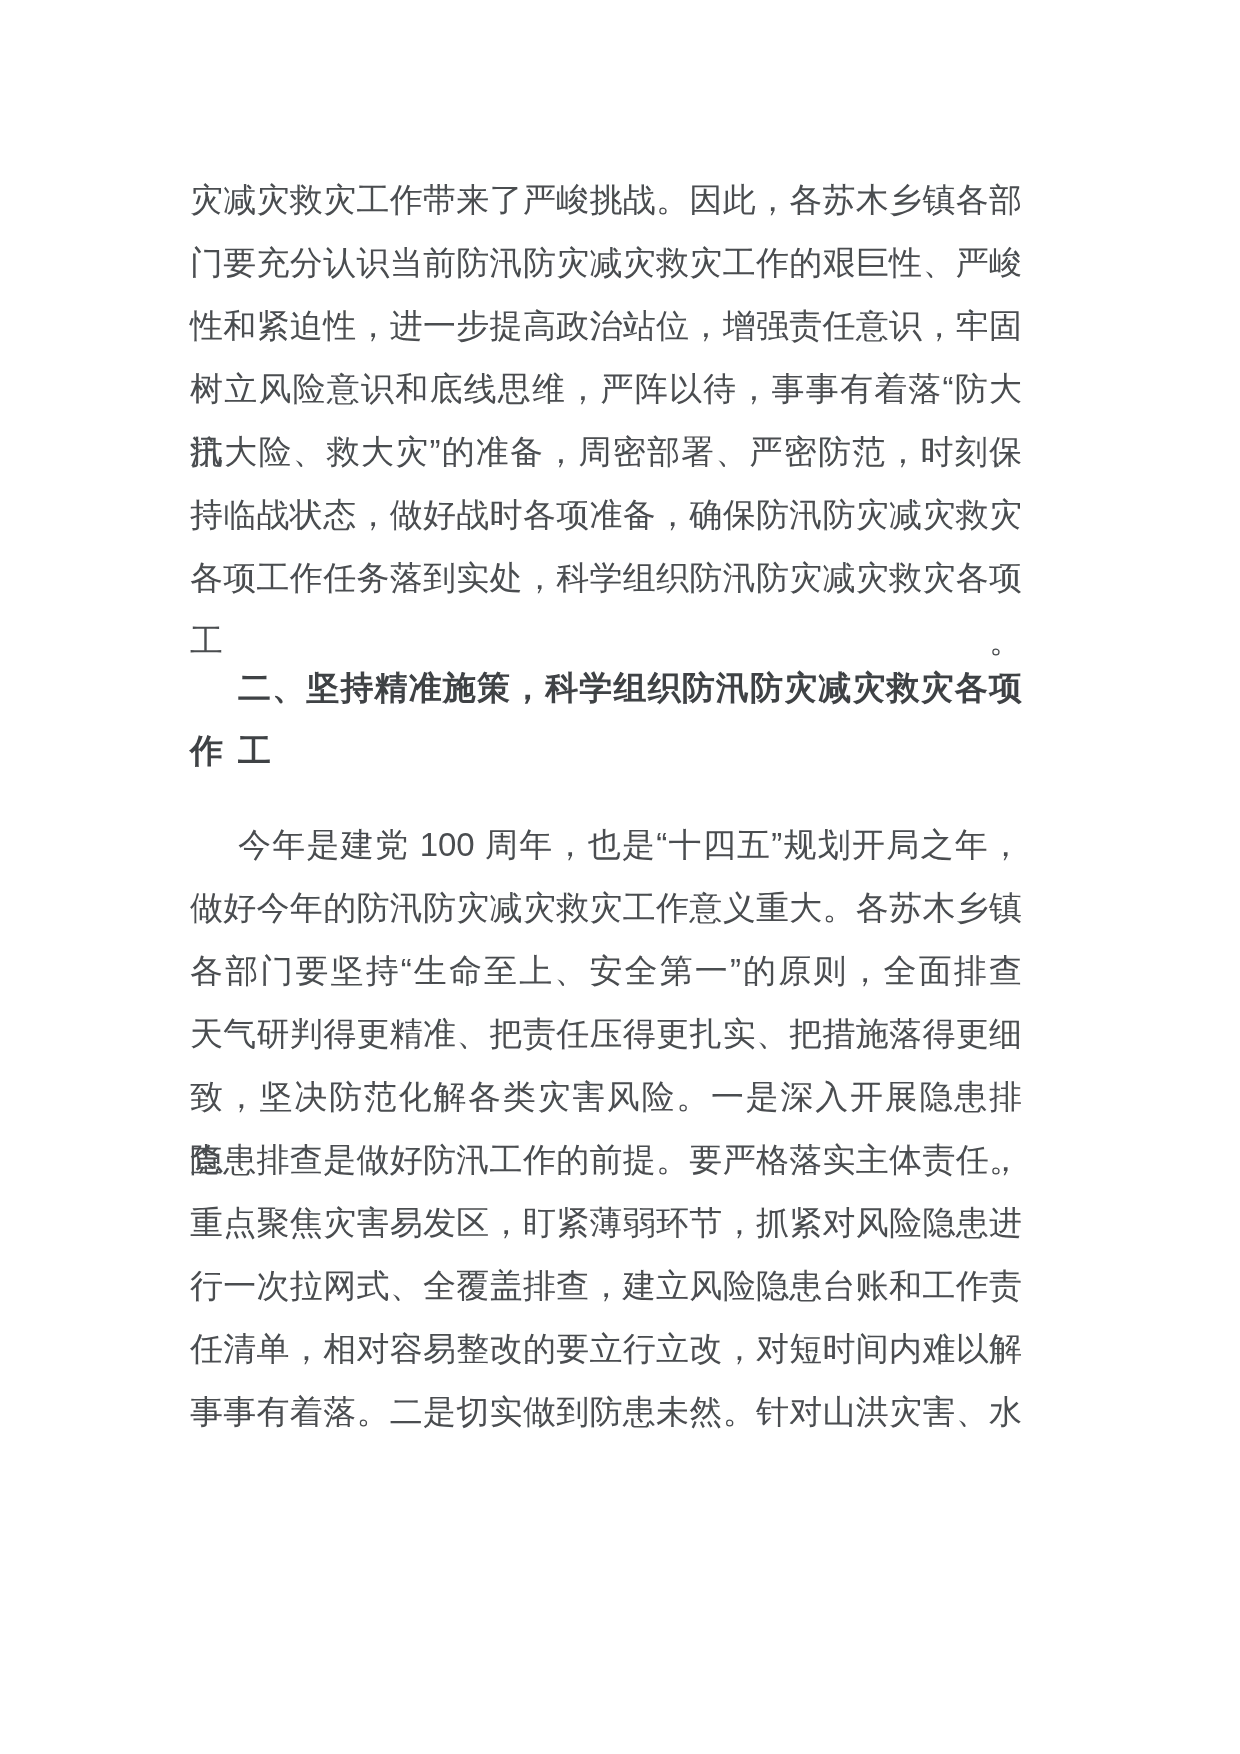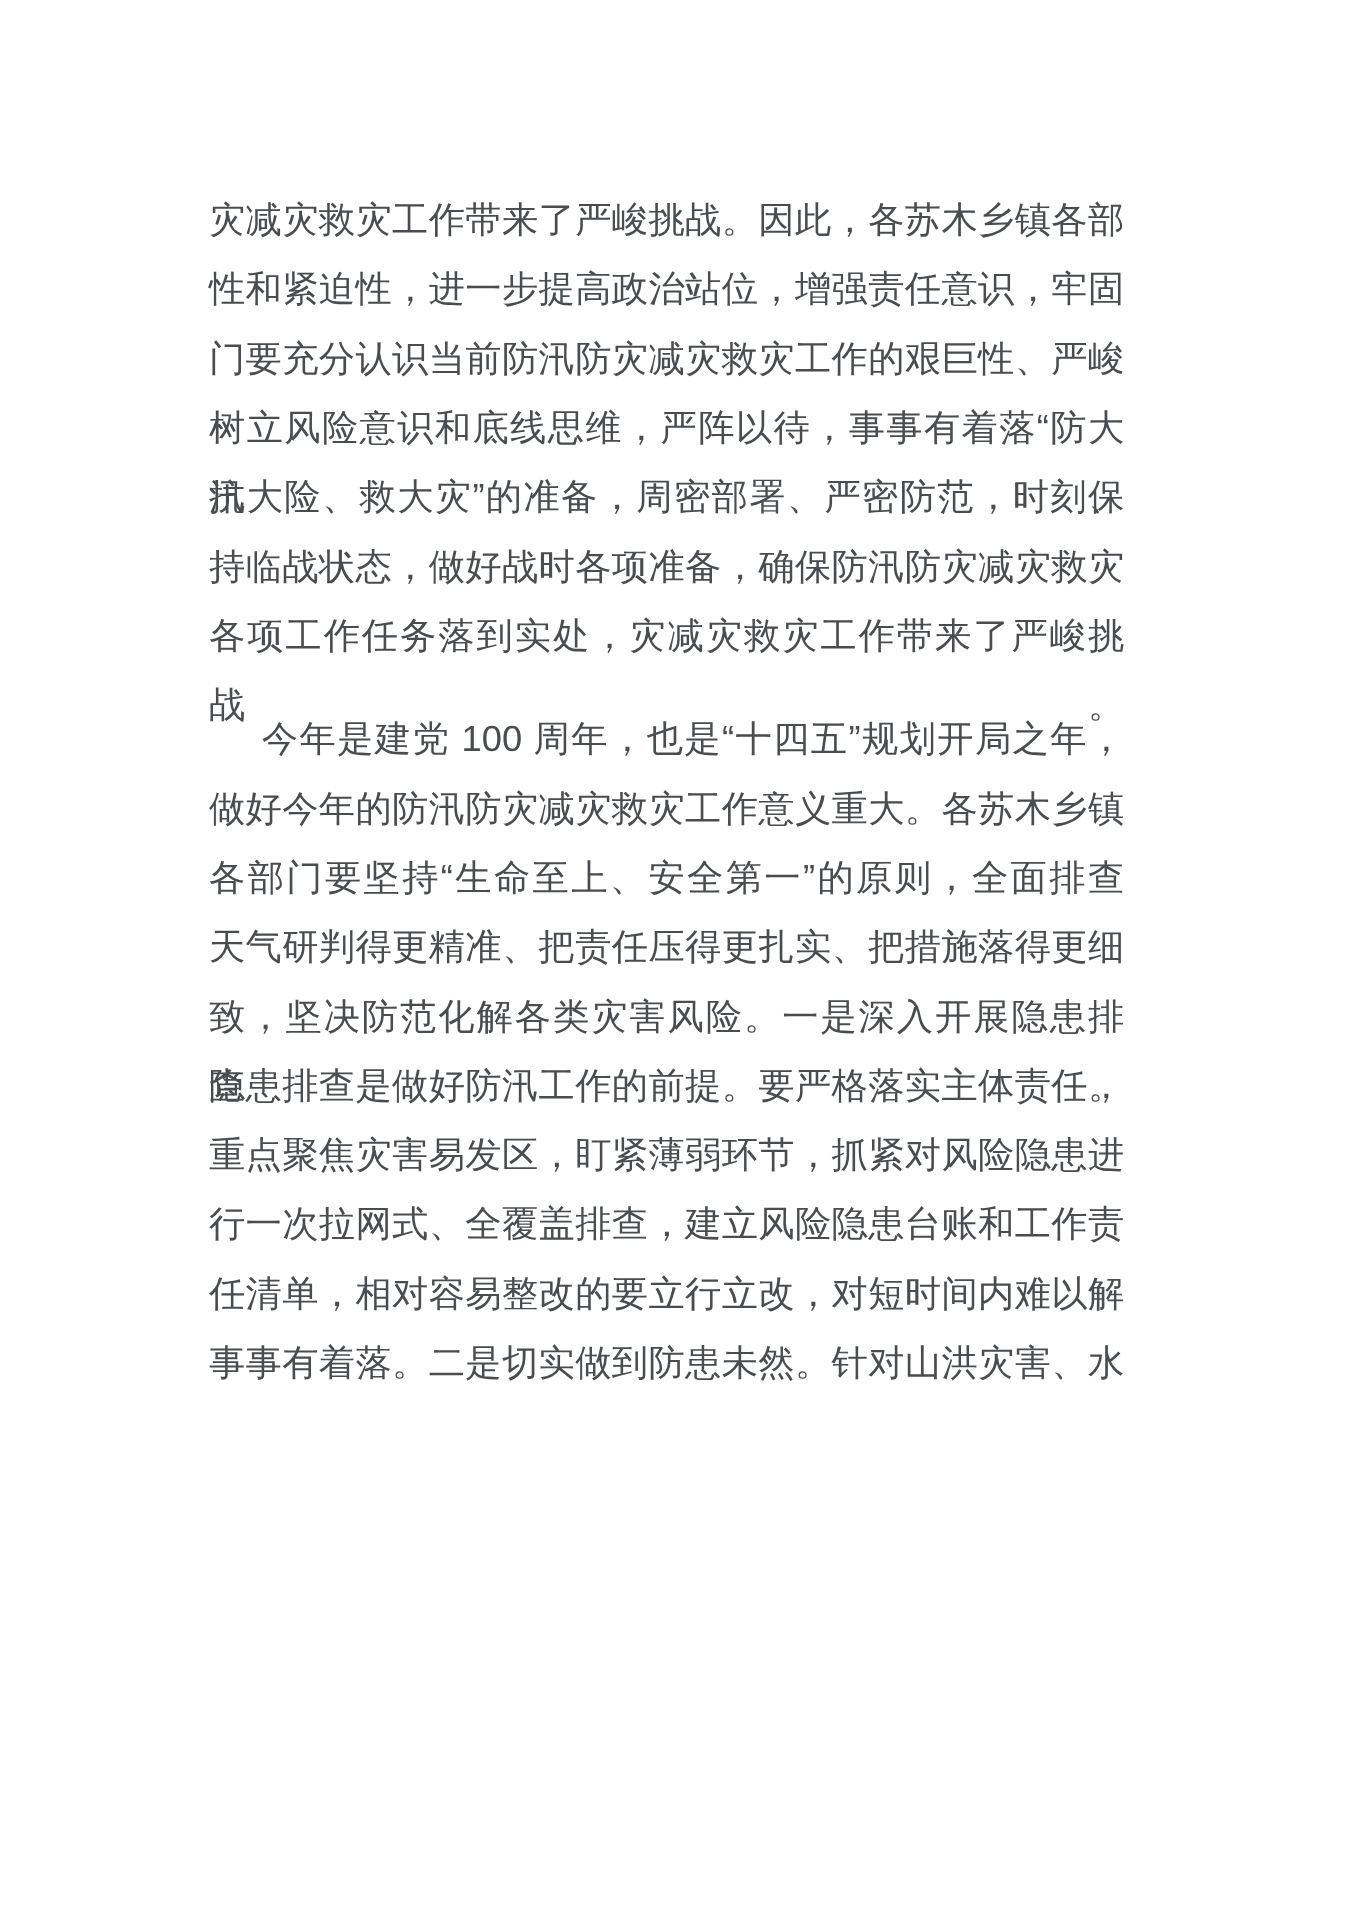--- a/index.html
+++ b/index.html
@@ -42,28 +42,32 @@
   .last-left { text-align-last: left; }
 </style>
 </head>
 <body>
 
 <div class="doc">
   <div class="content">
 
     <div class="para para-1">
       <p class="ln">灾减灾救灾工作带来了严峻挑战。因此，各苏木乡镇各部</p>
+      <p class="ln">门要充分认识当前防汛防灾减灾救灾工作的艰巨性、严峻</p>
       <p class="ln">性和紧迫性，进一步提高政治站位，增强责任意识，牢固</p>
-      <p class="ln">门要充分认识当前防汛防灾减灾救灾工作的艰巨性、严峻</p>
       <p class="ln">树立风险意识和底线思维，严阵以待，事事有着落“防大汛、</p>
       <p class="ln">抗大险、救大灾”的准备，周密部署、严密防范，时刻保</p>
       <p class="ln">持临战状态，做好战时各项准备，确保防汛防灾减灾救灾</p>
-      <p class="ln">各项工作任务落到实处，灾减灾救灾工作带来了严峻挑战。</p>
+      <p class="ln">各项工作任务落到实处，科学组织防汛防灾减灾救灾各项工。</p>
     </div>
 
+    <div class="heading">
+      <p class="ln indent">二、坚持精准施策，科学组织防汛防灾减灾救灾各项工</p>
+      <p class="ln last-left">作</p>
+    </div>
 
     <div class="para para-2">
       <p class="ln indent">今年是建党 100 周年，也是“十四五”规划开局之年，</p>
       <p class="ln">做好今年的防汛防灾减灾救灾工作意义重大。各苏木乡镇</p>
       <p class="ln">各部门要坚持“生命至上、安全第一”的原则，全面排查</p>
       <p class="ln">天气研判得更精准、把责任压得更扎实、把措施落得更细</p>
       <p class="ln">致，坚决防范化解各类灾害风险。一是深入开展隐患排查。</p>
       <p class="ln">隐患排查是做好防汛工作的前提。要严格落实主体责任，</p>
       <p class="ln">重点聚焦灾害易发区，盯紧薄弱环节，抓紧对风险隐患进</p>
       <p class="ln">行一次拉网式、全覆盖排查，建立风险隐患台账和工作责</p>

